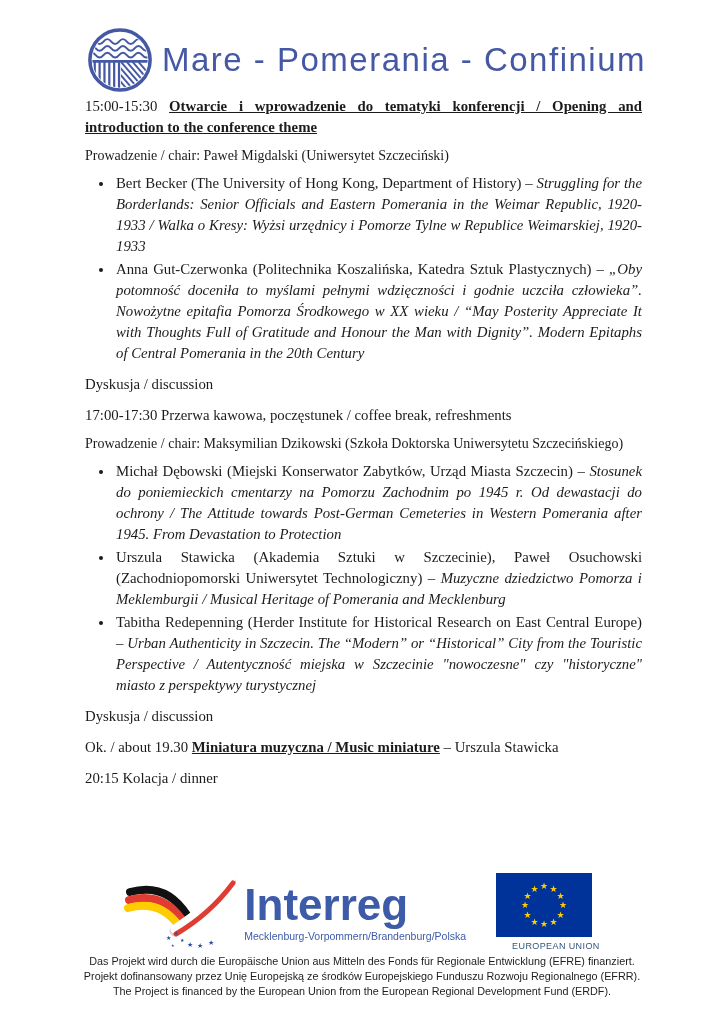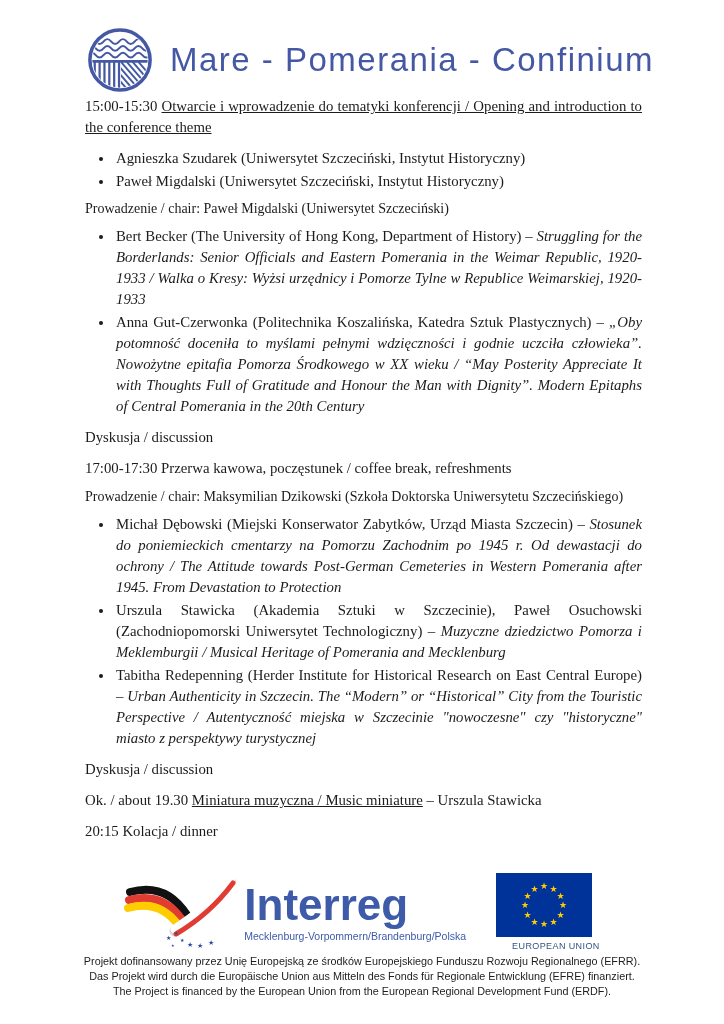--- a/index.html
+++ b/index.html
@@ -4,35 +4,35 @@
 <style>
   html,body { margin:0; padding:0; background:#888; }
   .page {
     position:relative; width:724px; height:1024px; margin:0 auto;
     background:#ffffff; overflow:hidden;
     font-family:"Liberation Serif", serif; color:#1b1b1b;
   }
   
   .logo-header {
     position:absolute; top:26px; left:86px; right:60px;
-    display:flex; align-items:center; gap:16px;
+    display:flex; align-items:center; gap:8px;
   }
   .logo-title {
     font-family:"Liberation Sans", sans-serif;
     font-size:33px; font-weight:400; letter-spacing:1.5px;
     color:#4558A4; white-space:nowrap;
   }
   
   .program {
     position:absolute; top:86px; left:85px; width:557px;
     font-size:14.8px; line-height:21px;
   }
   .program p { margin:10px 0; }
   .just { text-align:justify; }
-  .u { text-decoration:underline; }
+  .u { text-decoration:underline;font-weight:bold; }
   .it { font-style:italic; }
   .panel-heading { margin-bottom:1px !important; }
   .chair { font-size:14px; line-height:16px; margin:0 0 8px 0 !important; }
   ul.bullets { margin:9px 0; padding-left:29px; }
   ul.bullets li { margin:2px 0; padding-left:2px; }
   ul.talks li { text-align:justify; }
   
   .logos-row {
     position:absolute; top:868px; left:0; width:724px;
     display:flex; justify-content:center; align-items:center; gap:8px;
@@ -101,24 +101,20 @@
       </g>
     </svg>
     <div class="logo-title">Mare - Pomerania - Confinium</div>
   </div>
 
   <div class="program">
 
 
     <p class="just"><span>15:00-15:30 </span><span class="u">Otwarcie i wprowadzenie do tematyki konferencji / Opening and introduction to the conference theme</span></p>
 
-    <ul class="bullets">
-      <li><span>Agnieszka Szudarek  (Uniwersytet Szczeciński, Instytut Historyczny)</span></li>
-      <li><span>Paweł Migdalski (Uniwersytet Szczeciński, Instytut Historyczny)</span></li>
-    </ul>
 
     <div>
       <p class="chair">Prowadzenie / chair: Paweł Migdalski (Uniwersytet Szczeciński)</p>
       <ul class="bullets talks">
         <li><span>Bert Becker (The University of Hong Kong, Department of History) – </span><span class="it">Struggling for the Borderlands: Senior Officials and Eastern Pomerania in the Weimar Republic, 1920-1933 / Walka o Kresy: Wyżsi urzędnicy i Pomorze Tylne w Republice Weimarskiej, 1920-1933</span></li>
         <li><span>Anna Gut-Czerwonka (Politechnika Koszalińska, Katedra Sztuk Plastycznych) – </span><span class="it">„Oby potomność doceniła to myślami pełnymi wdzięczności i godnie uczciła człowieka”. Nowożytne epitafia Pomorza Środkowego w XX wieku / “May Posterity Appreciate It with Thoughts Full of Gratitude and Honour the Man with Dignity”. Modern Epitaphs of Central Pomerania in the 20th Century</span></li>
       </ul>
     </div>
 
     <p>Dyskusja / discussion</p>
@@ -184,18 +180,18 @@
           <text x="31.5" y="25.5">★</text>
             <text x="38.5" y="18.5">★</text>
         </g>
       </svg>
       <div class="eu-label">EUROPEAN UNION</div>
     </div>
 
   </div>
 
   <div class="funding">
+    <div>Das Projekt wird durch die Europäische Union aus Mitteln des Fonds für Regionale Entwicklung (EFRE) finanziert.</div>
     <div>Projekt dofinansowany przez Unię Europejską ze środków Europejskiego Funduszu Rozwoju Regionalnego (EFRR).</div>
-    <div>Das Projekt wird durch die Europäische Union aus Mitteln des Fonds für Regionale Entwicklung (EFRE) finanziert.</div>
     <div>The Project is financed by the European Union from the European Regional Development Fund (ERDF).</div>
   </div>
 
 </div>
 
 </body></html>

